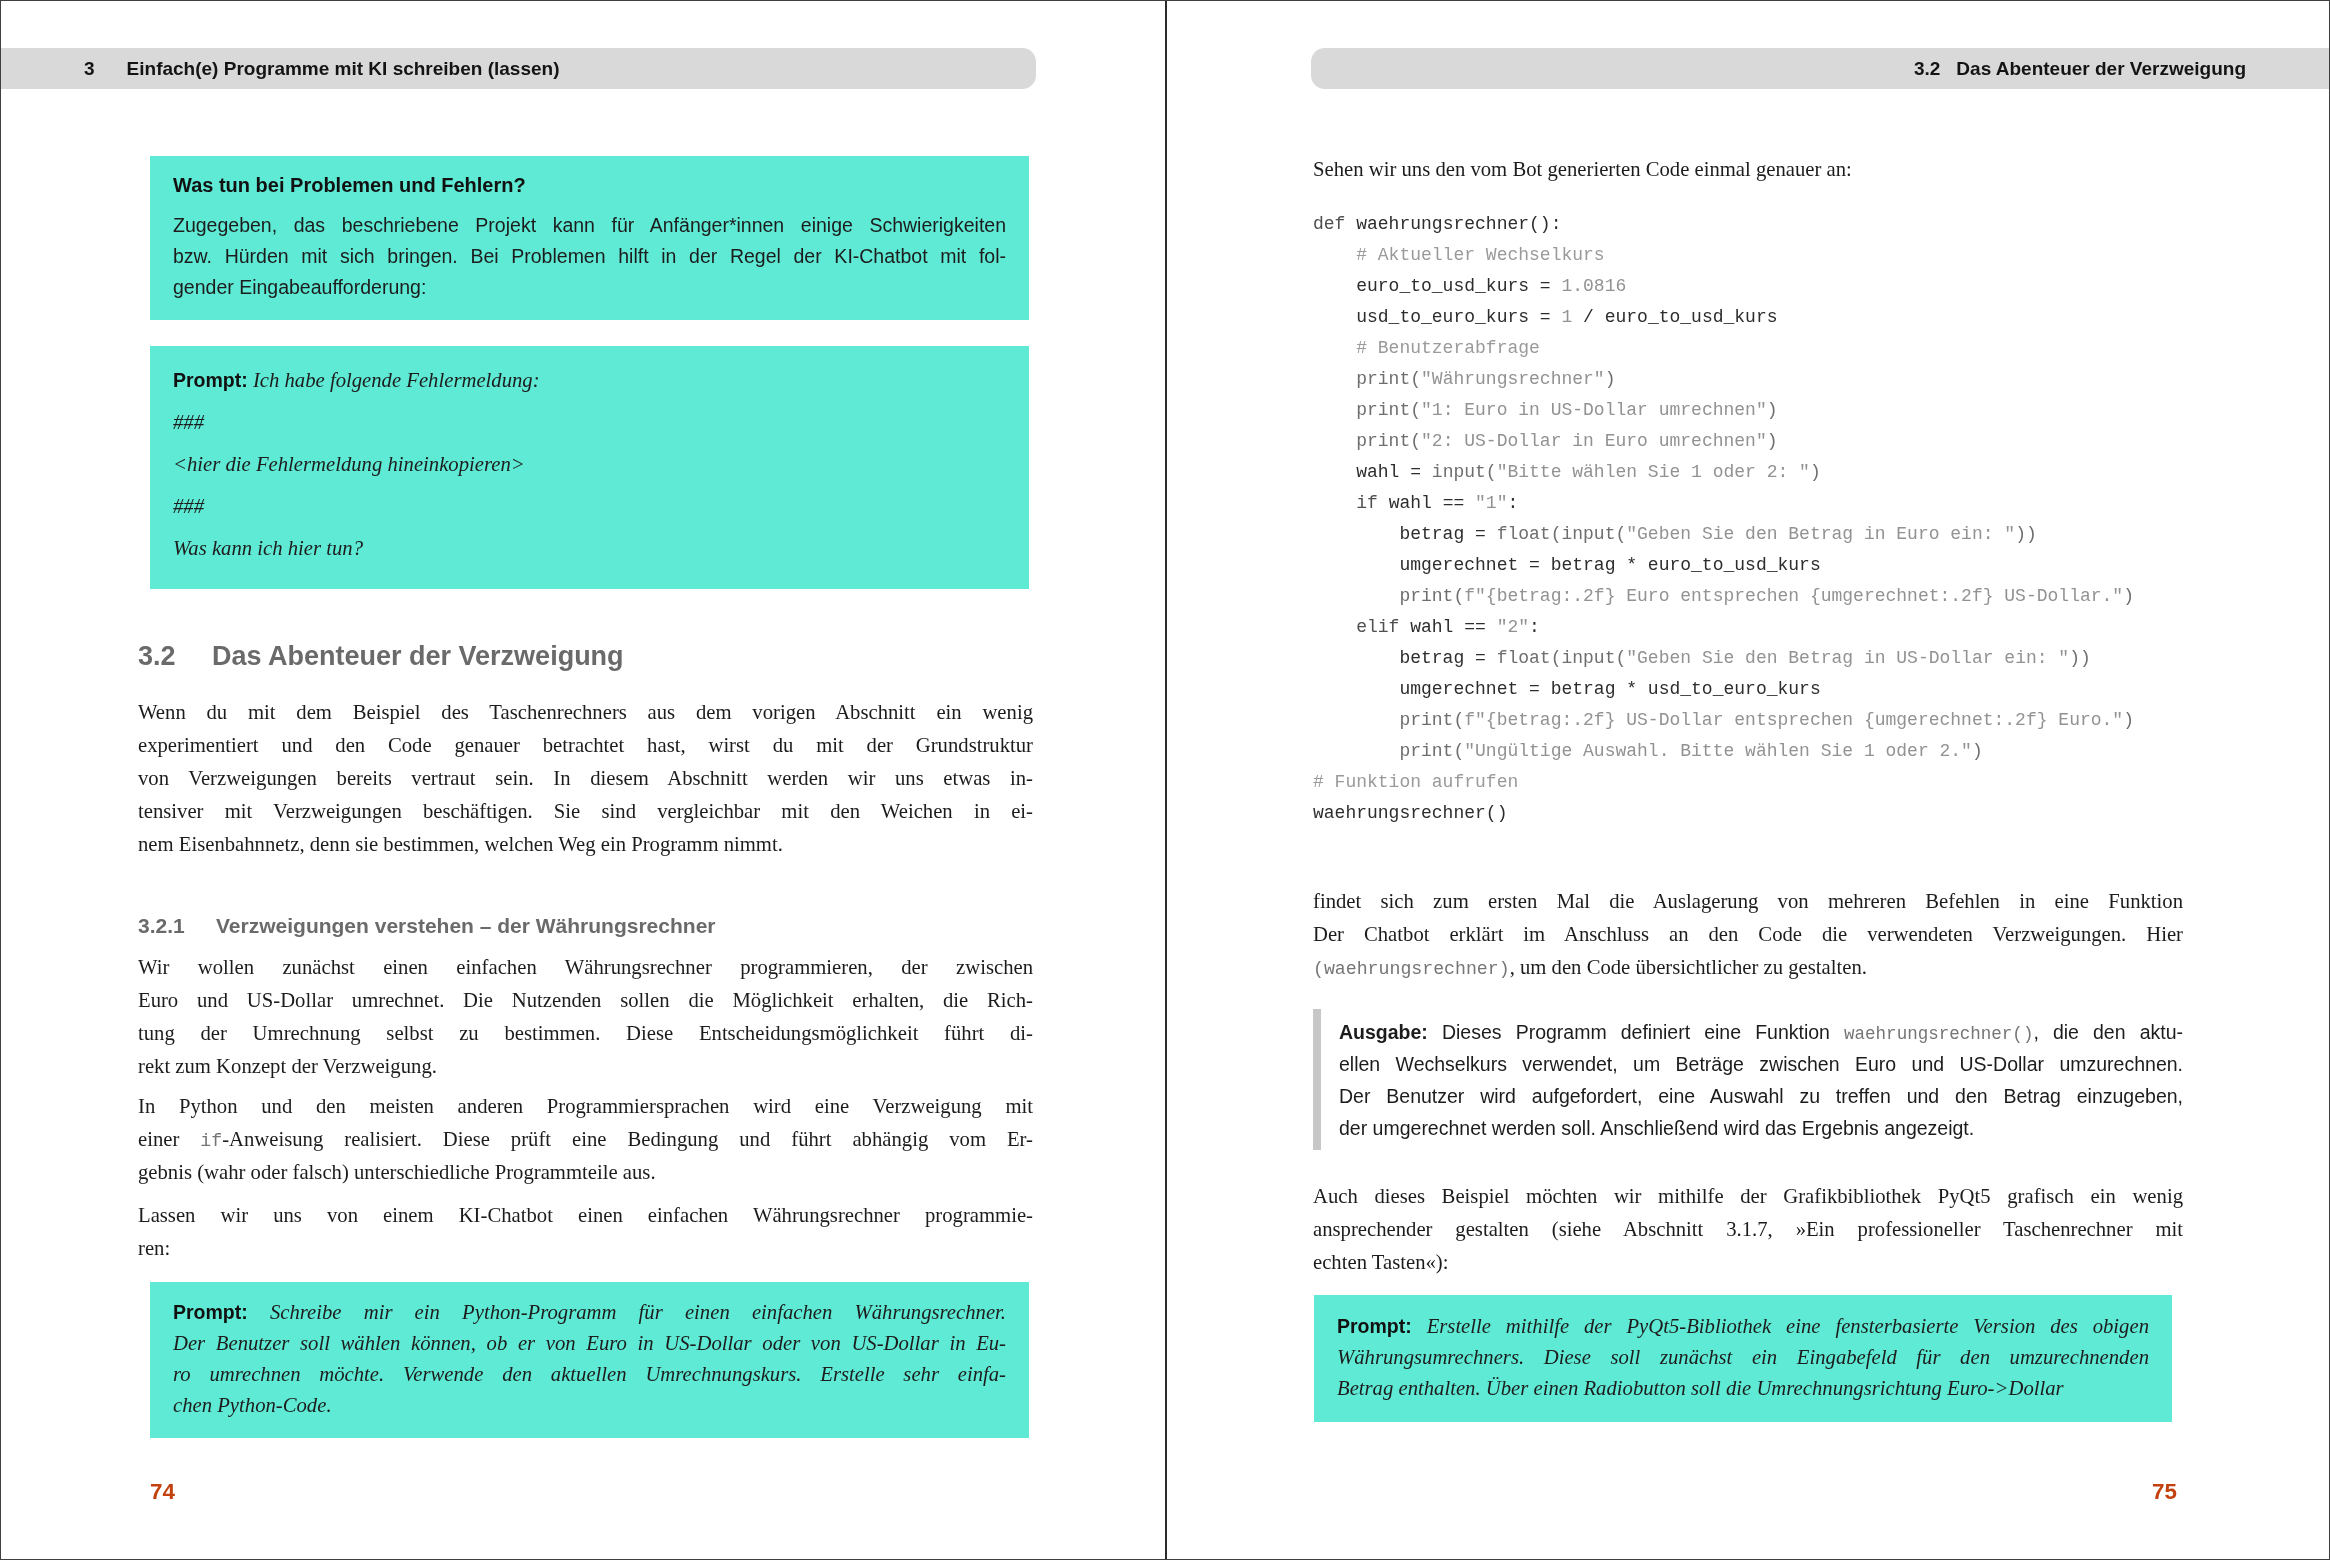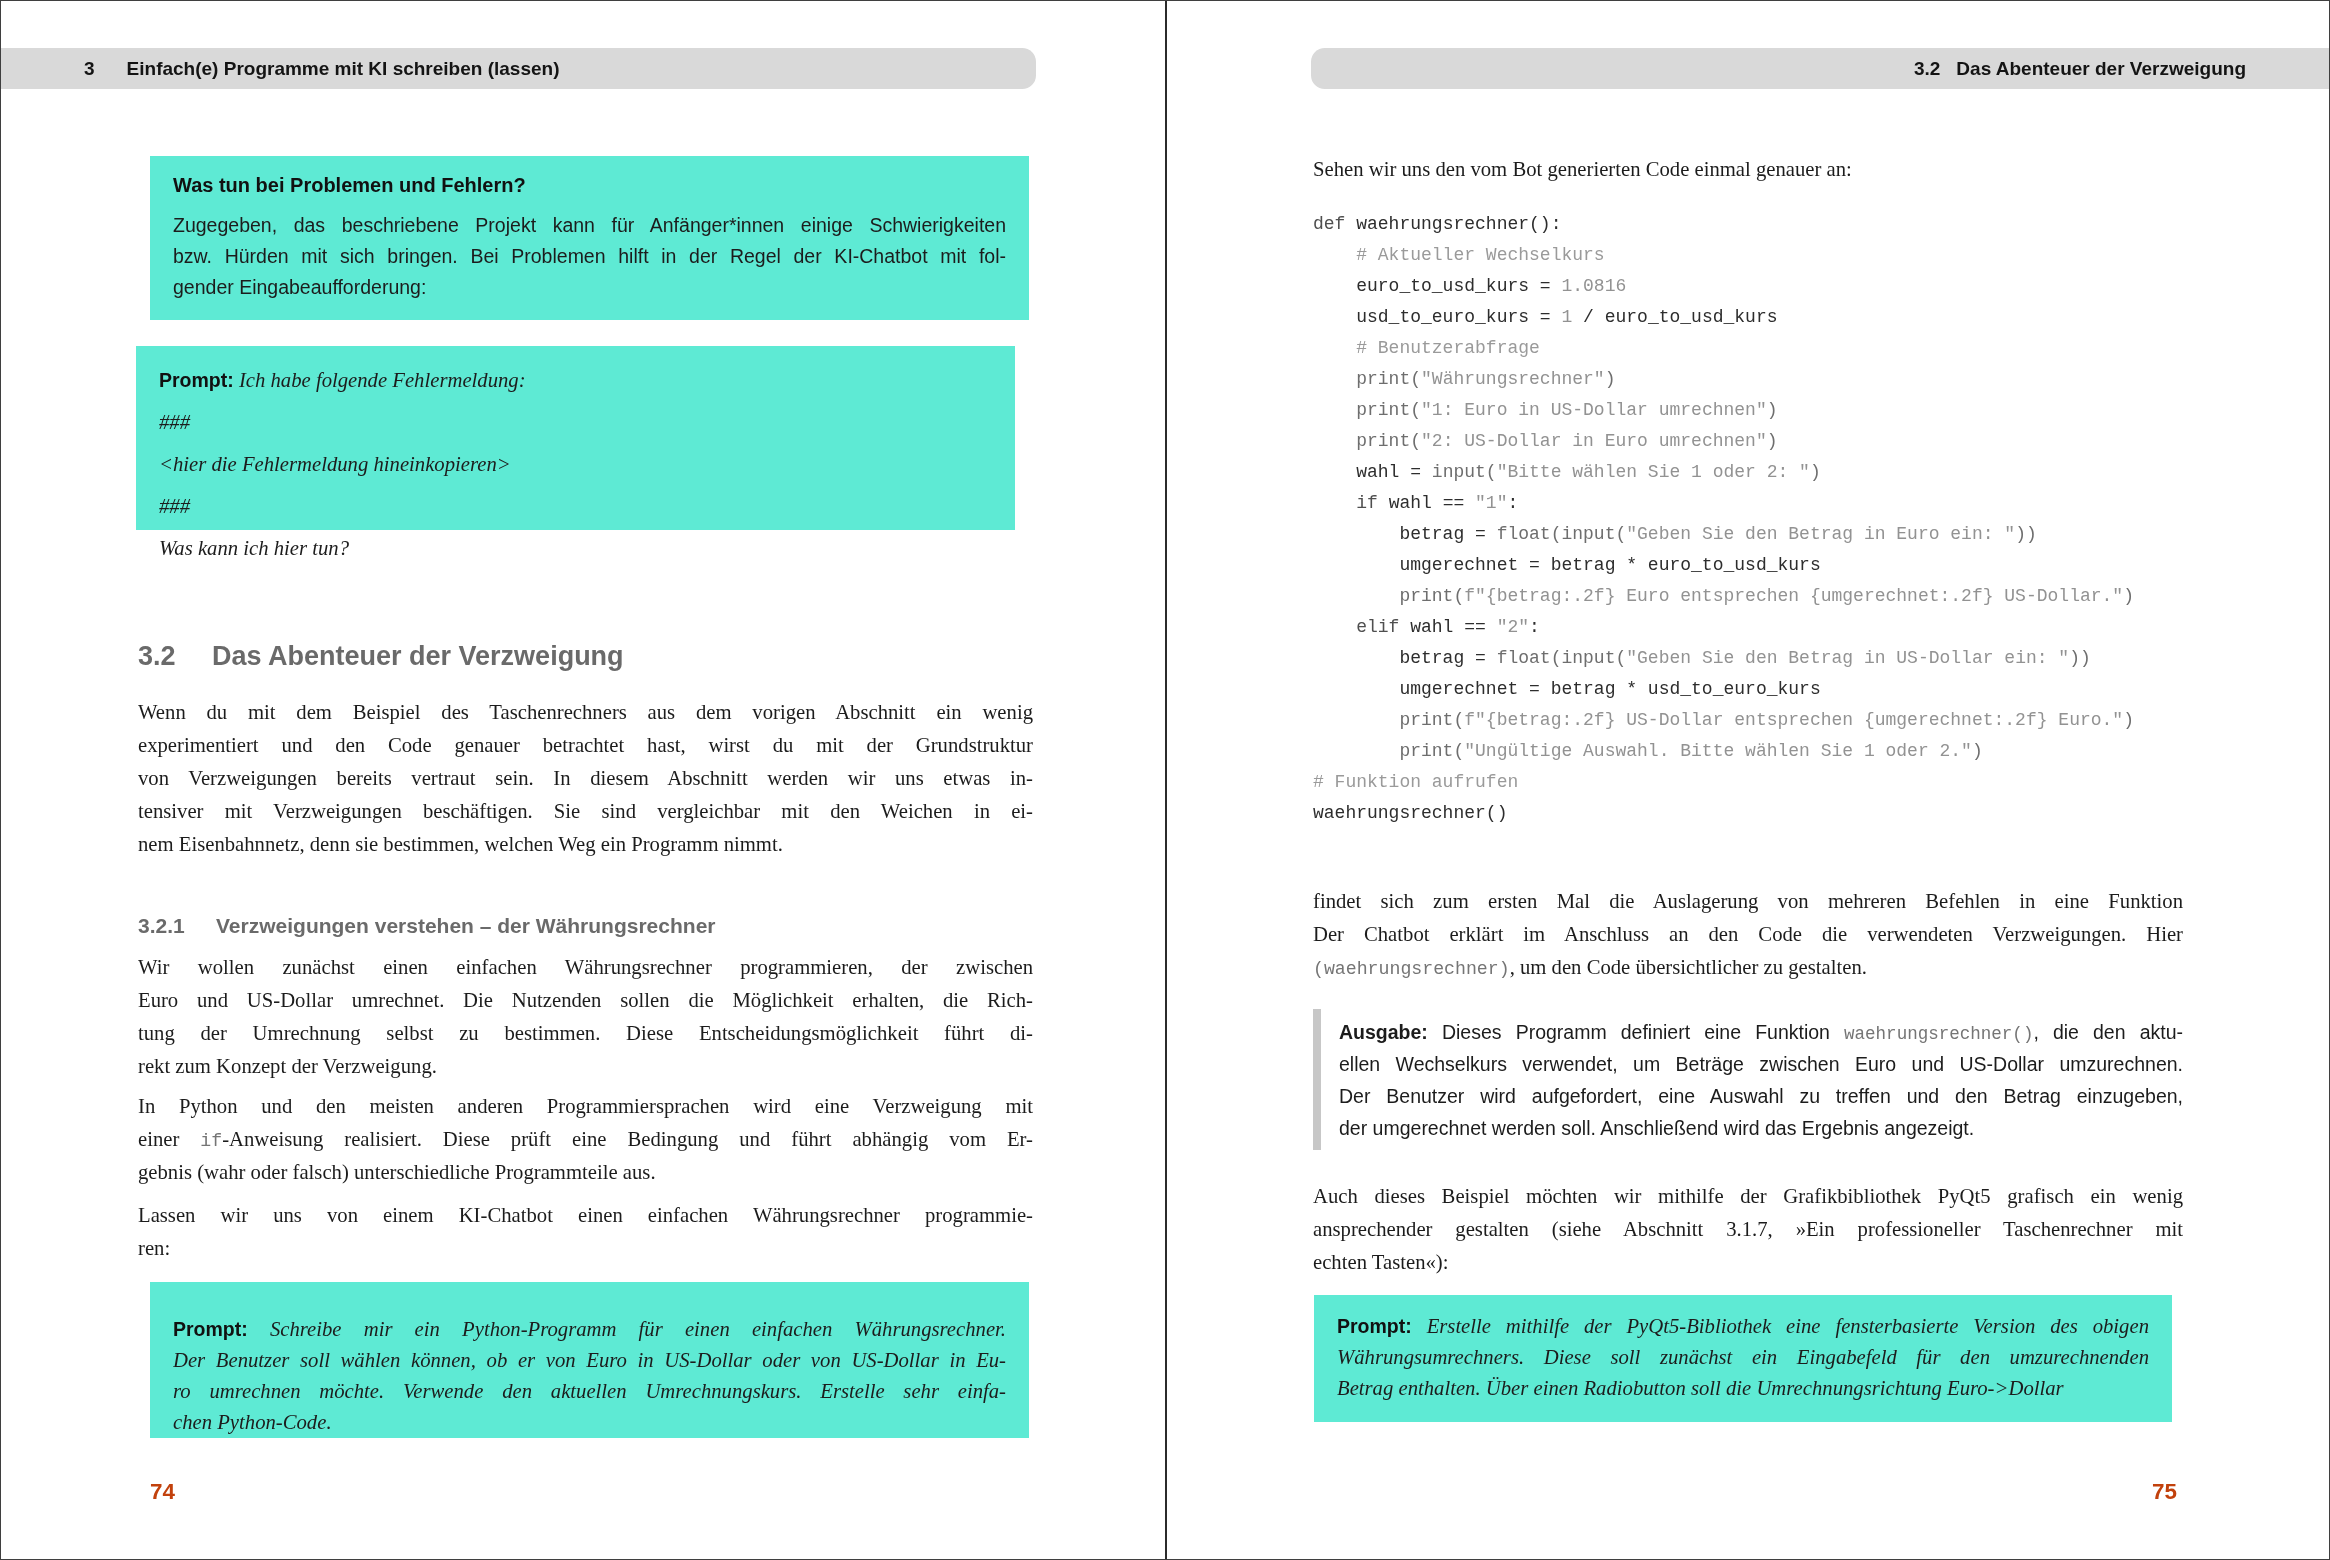--- a/index.html
+++ b/index.html
@@ -39,23 +39,23 @@
   .gbox{position:absolute;background:#5eead4;box-sizing:border-box;}
   .info-box{left:149px;top:155px;width:879px;height:164px;padding:13.8px 23px;}
   .info-box .title{
     font-family:"Liberation Sans", sans-serif;font-weight:bold;font-size:20px;
     line-height:31px;margin-bottom:9.2px;color:#111;
   }
   .info-box .jl{height:31px;line-height:31px;font-family:"Liberation Sans", sans-serif;font-size:19.5px;color:#1c1c1c;}
 
   .pbox{font-style:italic;font-size:20.7px;}
   .pbox .jl{height:31px;line-height:31px;}
-  .pbox-error{left:135px;top:345px;width:879px;height:184px;padding:12.6px 23px;}
+  .pbox-error{left:149px;top:345px;width:879px;height:243px;padding:12.6px 23px;}
   .pbox-error .jl{height:42px;line-height:42px;white-space:nowrap;}
-  .pbox-request{left:149px;top:1281px;width:879px;height:156px;padding:32px 23px;}
+  .pbox-request{left:149px;top:1281px;width:879px;height:156px;padding:15px 23px;}
   .pbox-pyqt{left:1313px;top:1294px;width:858px;height:127px;padding:15.5px 23px;}
 
   .seg-label{font-family:"Liberation Sans", sans-serif;font-style:normal;font-weight:bold;font-size:19.5px;color:#111;}
   .seg-b{font-weight:bold;margin-top:36px;}
   .seg-mono{font-family:"Liberation Mono", monospace;font-style:normal;font-size:0.88em;color:#757575;}
 
   
   .schead{position:absolute;display:flex;font-family:"Liberation Sans", sans-serif;font-weight:bold;color:#6a6a6a;}
   .schead.h32{left:137px;top:639px;font-size:27px;line-height:32px;}
   .schead.h32 .snum{width:74px;}

